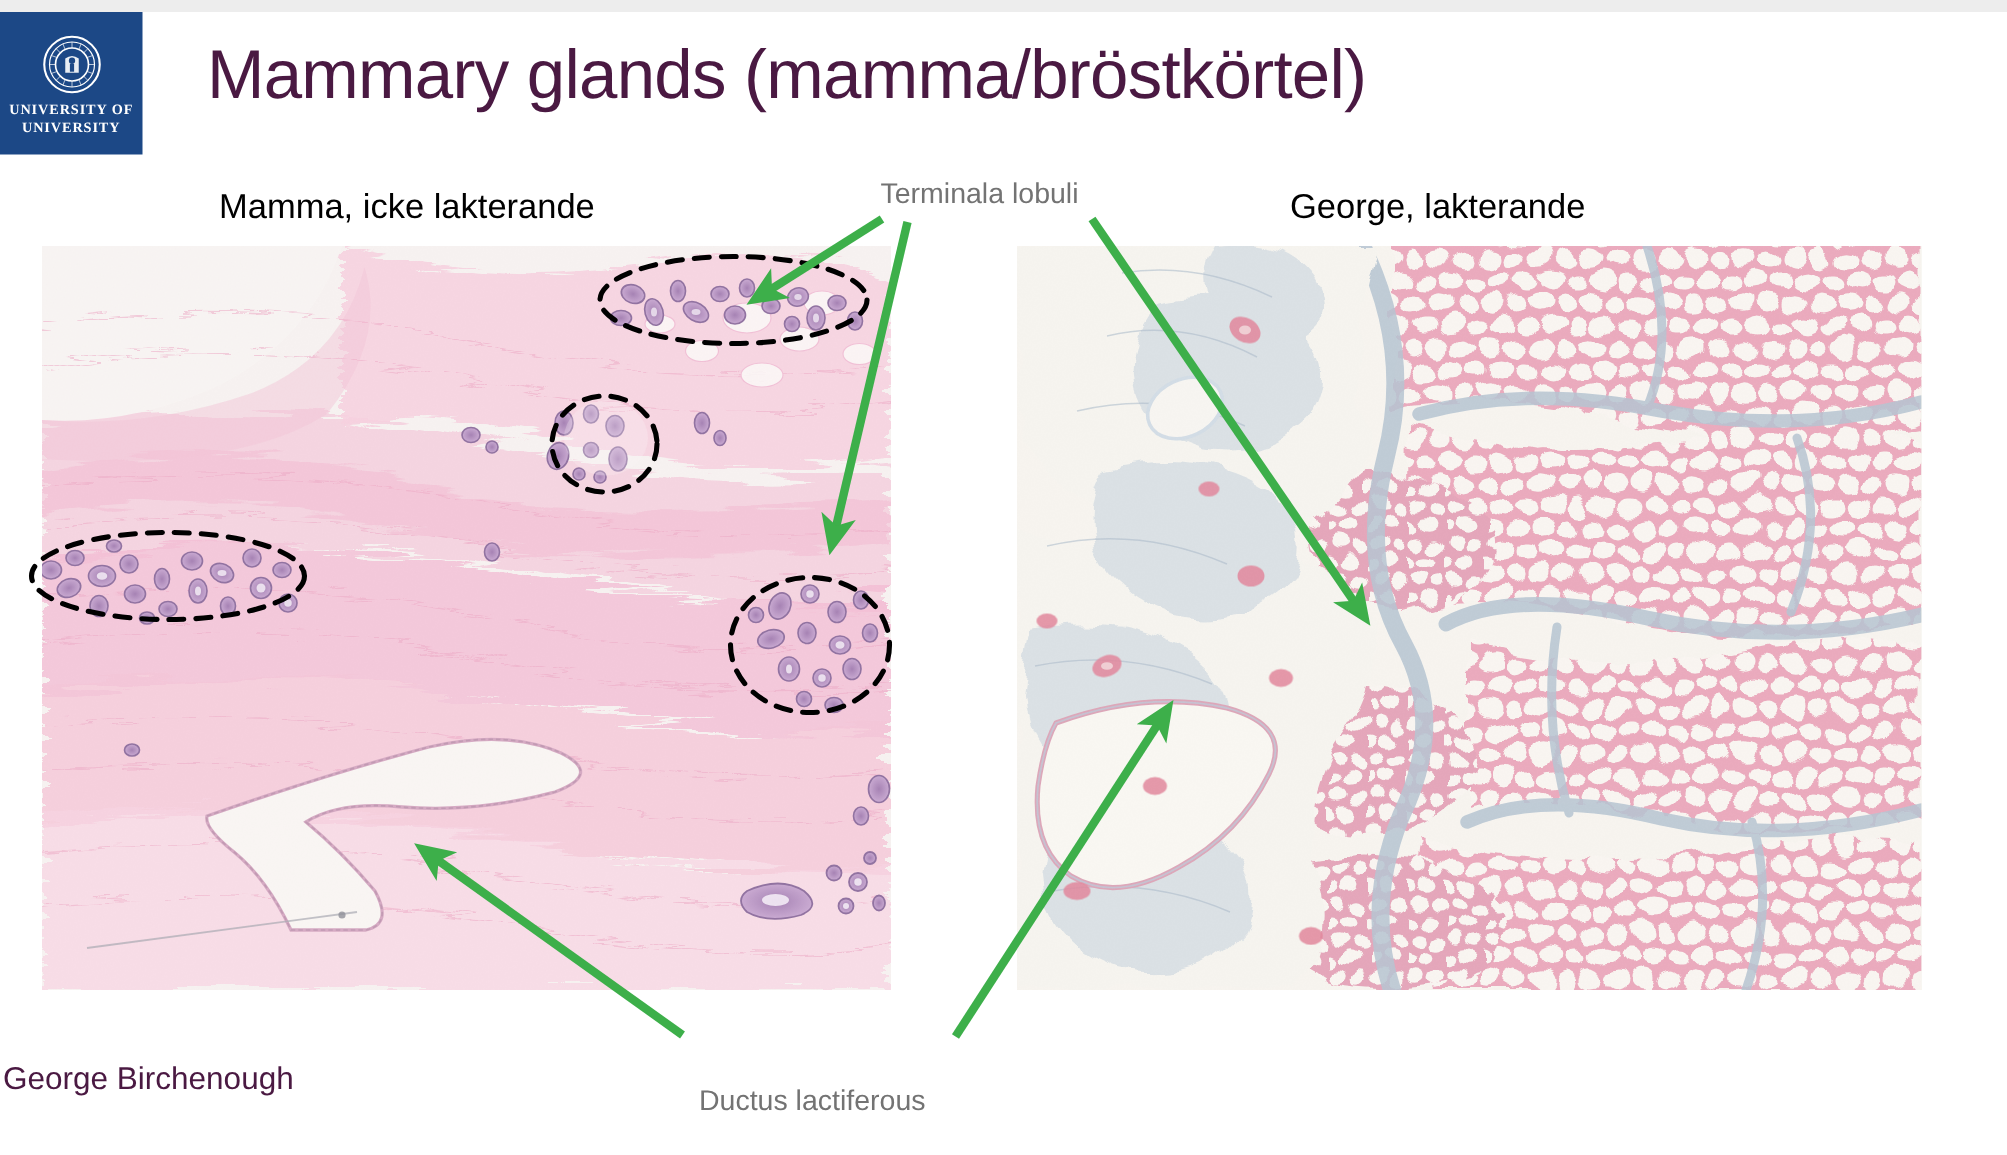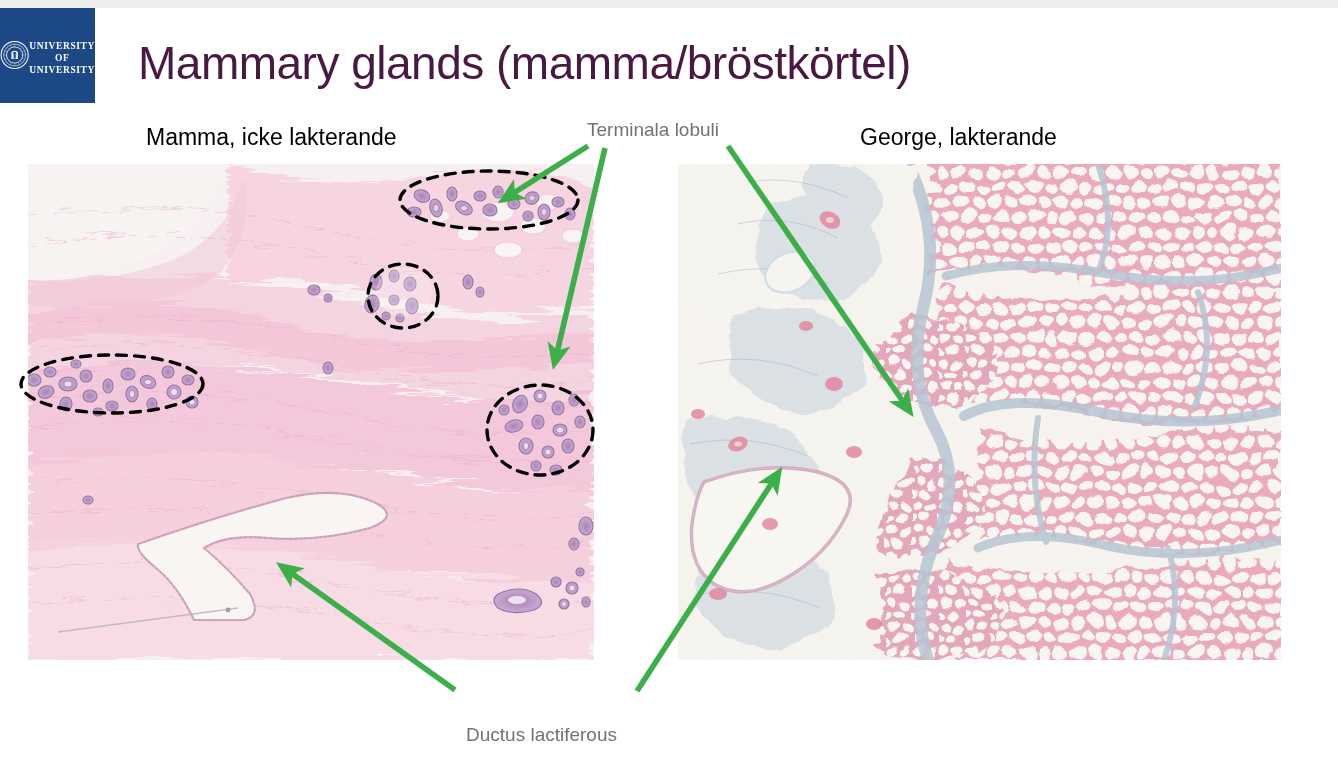--- a/index.html
+++ b/index.html
@@ -9,32 +9,32 @@
     font-family:"Liberation Sans", sans-serif;
   }
   .top-strip{
     position:absolute;left:0;top:0;width:1338px;height:8px;
     background:#ededed;
   }
   
   .logo-box{
     position:absolute;left:0;top:8px;width:95px;height:95px;
     background:#1c4886;
-    display:flex;flex-direction:row;align-items:center;justify-content:center;
+    display:flex;flex-direction:column;align-items:center;justify-content:center;
     box-sizing:border-box;padding-top:4px;
   }
   .logo-seal{width:40px;height:40px;display:block;margin-bottom:5px;}
   .logo-text{
     color:#ffffff;font-family:"Liberation Serif", serif;
     font-size:9.5px;font-weight:bold;letter-spacing:.6px;
     line-height:12px;text-align:center;
   }
   
   .slide-title{
-    position:absolute;left:138px;top:36px;
+    position:absolute;left:138px;top:22px;
     font-size:46px;color:#4a1942;
     font-family:"Liberation Sans", sans-serif;
     letter-spacing:-.5px;white-space:nowrap;
   }
   
   .caption{
     position:absolute;font-size:23px;color:#000000;white-space:nowrap;text-align:right;
   }
   #cap-left{left:146px;top:124px;}
   #cap-right{left:860px;top:124px;}
@@ -413,13 +413,14 @@
     <line x1="728" y1="146" x2="906" y2="406"></line>
   </g>
 
   <g stroke="#3DAF4A" stroke-width="5.6" fill="none" marker-end="url(#ah)" stroke-linecap="butt">
     <line x1="455" y1="690" x2="287" y2="570"></line>
     <line x1="637" y1="691" x2="775" y2="478"></line>
   </g>
 </svg>
 
 <div class="footer">
+  <div>George Birchenough</div>
 </div>
 
 </body></html>

